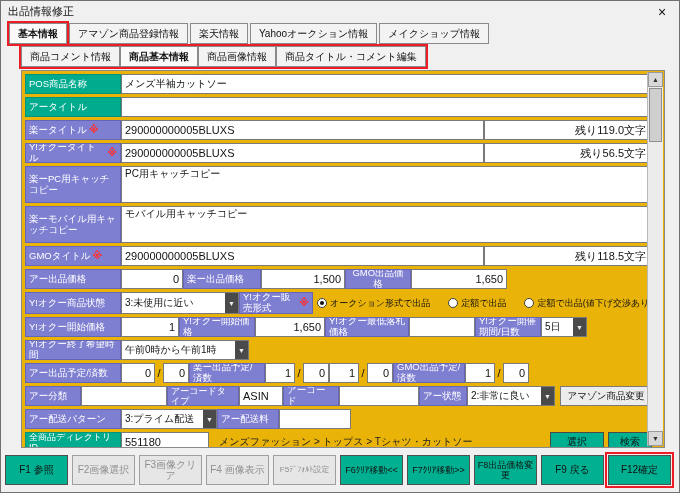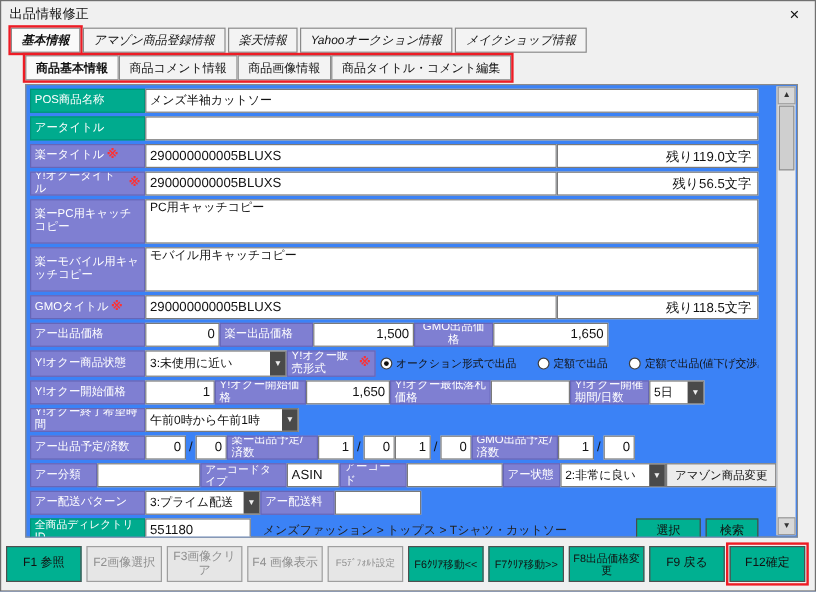--- a/index.html
+++ b/index.html
@@ -4,30 +4,30 @@
 <style>
   * { margin:0; padding:0; box-sizing:border-box; }
   html,body { width:680px; height:493px; }
   body { font-family:"Liberation Sans","DejaVu Sans",sans-serif; background:#9a9a9a; }
   .window { width:680px; height:493px; background:#f0f0f0; border:1px solid #707070; display:flex; flex-direction:column; position:relative; }
 
   .titlebar { height:21px; display:flex; align-items:center; padding:0 7px; }
   .titlebar .title { font-size:11px; color:#111; }
   .titlebar .close { margin-left:auto; width:20px; text-align:center; font-size:14px; color:#111; cursor:pointer; }
 
-  .tabrow { display:flex; align-items:flex-start;font-style:italic; }
+  .tabrow { display:flex; align-items:flex-start; }
   .main-tabs { margin:1px 0 0 8px; height:21px; }
   .sub-wrap { margin:2px 0 1px 20px; display:flex; }
   .sub-inner { display:inline-flex; outline:2px solid #ee1c25; }
   .tab { border:1px solid #8a8a8a; background:#f3f3f3; font-size:10px; color:#111; padding:3px 8px 2px 8px; margin-right:2px; white-space:nowrap; cursor:pointer; }
   .sub-inner .tab { margin-right:0; border-right-width:1px; }
   .tab.active { background:#fafafa; font-weight:bold; }
   .hl-tab { outline:2px solid #ee1c25; }
 
-  .form-area { position:relative; margin:2px 14px 0 20px; border:1px solid #8a8a8a; background:#3b82f6; flex:1; padding:3px 32px 3px 3px; overflow:hidden; }
+  .form-area { position:relative; margin:2px 14px 0 20px; border:1px solid #8a8a8a; background:#eab308; flex:1; padding:3px 12px 3px 3px; overflow:hidden; }
 
   .row { display:flex; align-items:stretch; margin-bottom:3px; }
   .h20 { height:20px; } .h22 { height:22px; } .h37 { height:37px; }
   .lbl { background:#7f7fd2; border:1px solid #6666b8; color:#fff; font-size:9.5px; line-height:1.15; display:flex; align-items:center; padding:0 3px; flex:none; overflow:hidden; }
   .lbl.teal { background:#00ab8e; border-color:#00947a; }
   .lbl.center { justify-content:center; text-align:center; }
   .req { color:#ff3030; font-weight:bold; margin-left:2px; font-size:10px; }
   .fld { background:#fff; border:1px solid #7a7a7a; font-size:11px; color:#111; padding:1px 3px; font-family:"Liberation Sans","DejaVu Sans",sans-serif; }
   .fld.num { text-align:right; }
   .fld.jp { font-size:10px; }
@@ -74,22 +74,22 @@
   <div class="tabrow main-tabs">
     <div class="tab active hl-tab">基本情報</div>
     <div class="tab">アマゾン商品登録情報</div>
     <div class="tab">楽天情報</div>
     <div class="tab">Yahooオークション情報</div>
     <div class="tab">メイクショップ情報</div>
   </div>
 
   <div class="sub-wrap">
     <div class="sub-inner">
+      <div class="tab">商品コメント情報</div>
       <div class="tab active">商品基本情報</div>
-      <div class="tab">商品コメント情報</div>
       <div class="tab">商品画像情報</div>
       <div class="tab">商品タイトル・コメント編集</div>
     </div>
   </div>
 
   <div class="form-area">
 
     <div class="row h20">
       <div class="lbl teal" style="width:96px">POS商品名称</div>
       <input class="fld jp grow" value="メンズ半袖カットソー" style="">

